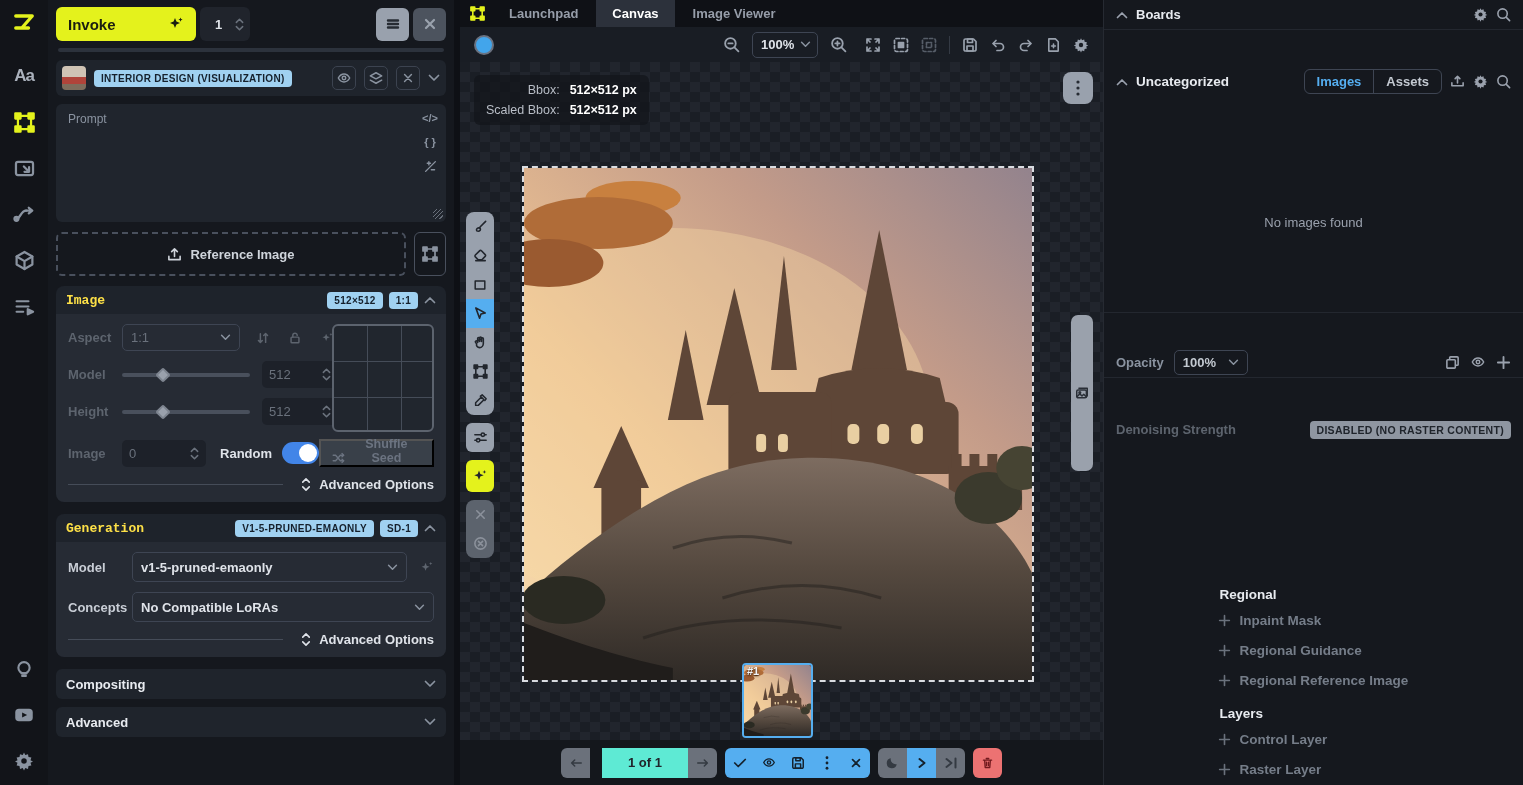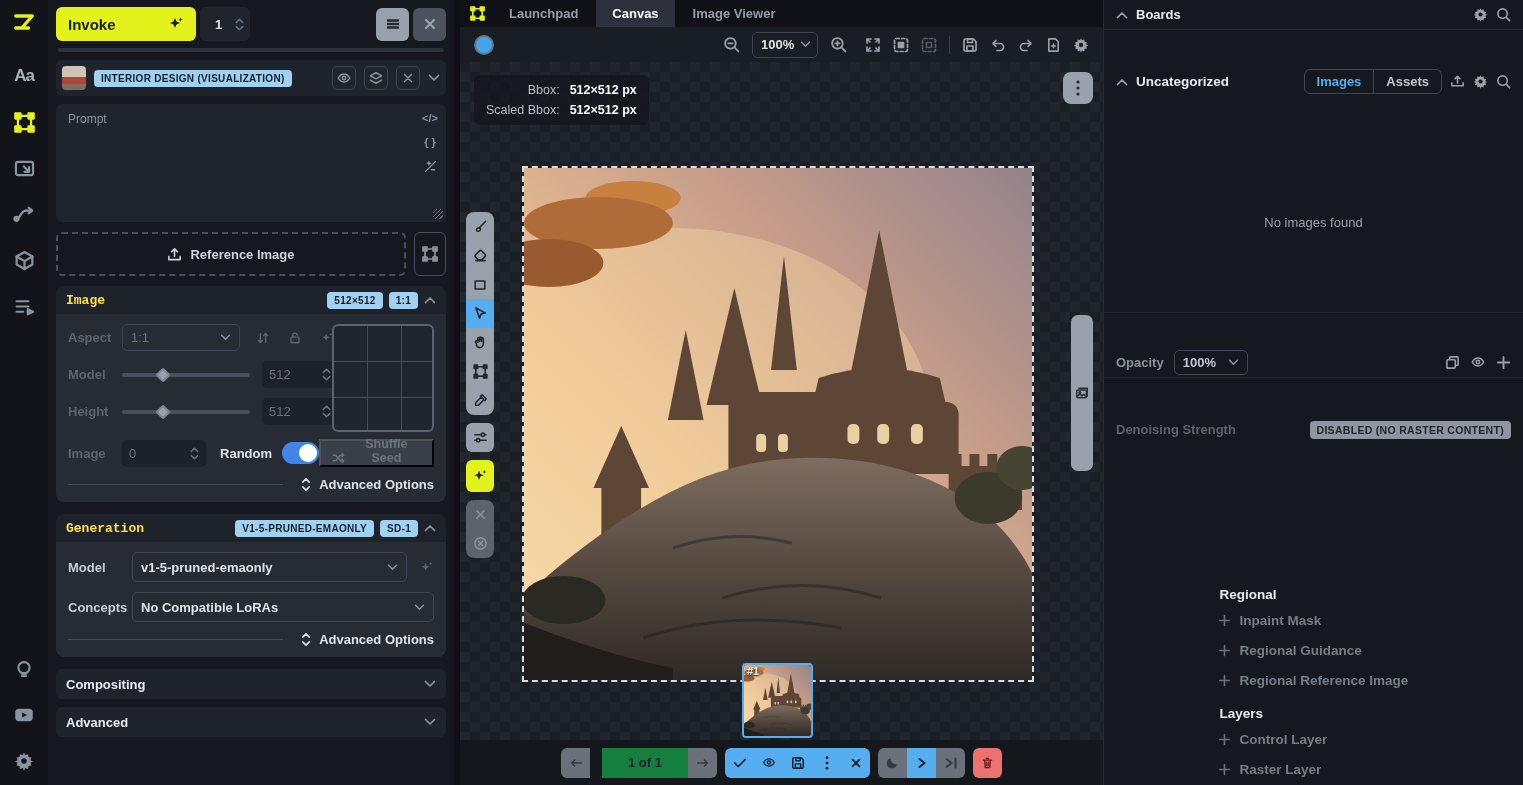--- a/index.html
+++ b/index.html
@@ -139,21 +139,21 @@
   .staging-thumb svg { width:100%; height:100%; display:block; }
   .staging-thumb .num { position:absolute; top:0; left:3px; color:#f2f4f7; font-size:11px; font-weight:bold;
     text-shadow:0 1px 2px rgba(0,0,0,.8); }
 
   .bottom-strip { position:absolute; left:0; right:0; bottom:0; height:45px; background:#14171c;
     display:flex; align-items:center; justify-content:center; gap:8px; }
   .grp { display:flex; border-radius:6px; overflow:hidden; }
   .gbtn { width:29px; height:30px; display:flex; align-items:center; justify-content:center; cursor:pointer; }
   .gbtn.gray { background:#6b717b; color:#343a42; }
   .gbtn.blue { background:#55aef0; color:#15222e; }
-  .pager-mid { width:86px; height:30px; background:#15803d; color:#20252c; font-weight:bold;
+  .pager-mid { width:86px; height:30px; background:#5eead4; color:#20252c; font-weight:bold;
     display:flex; align-items:center; justify-content:center;margin-left:12px; }
   .trash-btn { width:29px; height:30px; background:#ec7272; color:#721a1e; border-radius:6px;
     display:flex; align-items:center; justify-content:center; cursor:pointer; }
 
   
   .rpanel { width:420px; background:#15181e; border-left:1px solid #262a32; flex-shrink:0;
     display:flex; flex-direction:column;gap:34px; }
   .rp-row { display:flex; align-items:center; padding:0 12px; gap:8px; }
   .boards-row { height:33px; border-bottom:1px solid #23272f; }
   .rp-title { font-weight:bold; color:#e8ebf0; }

